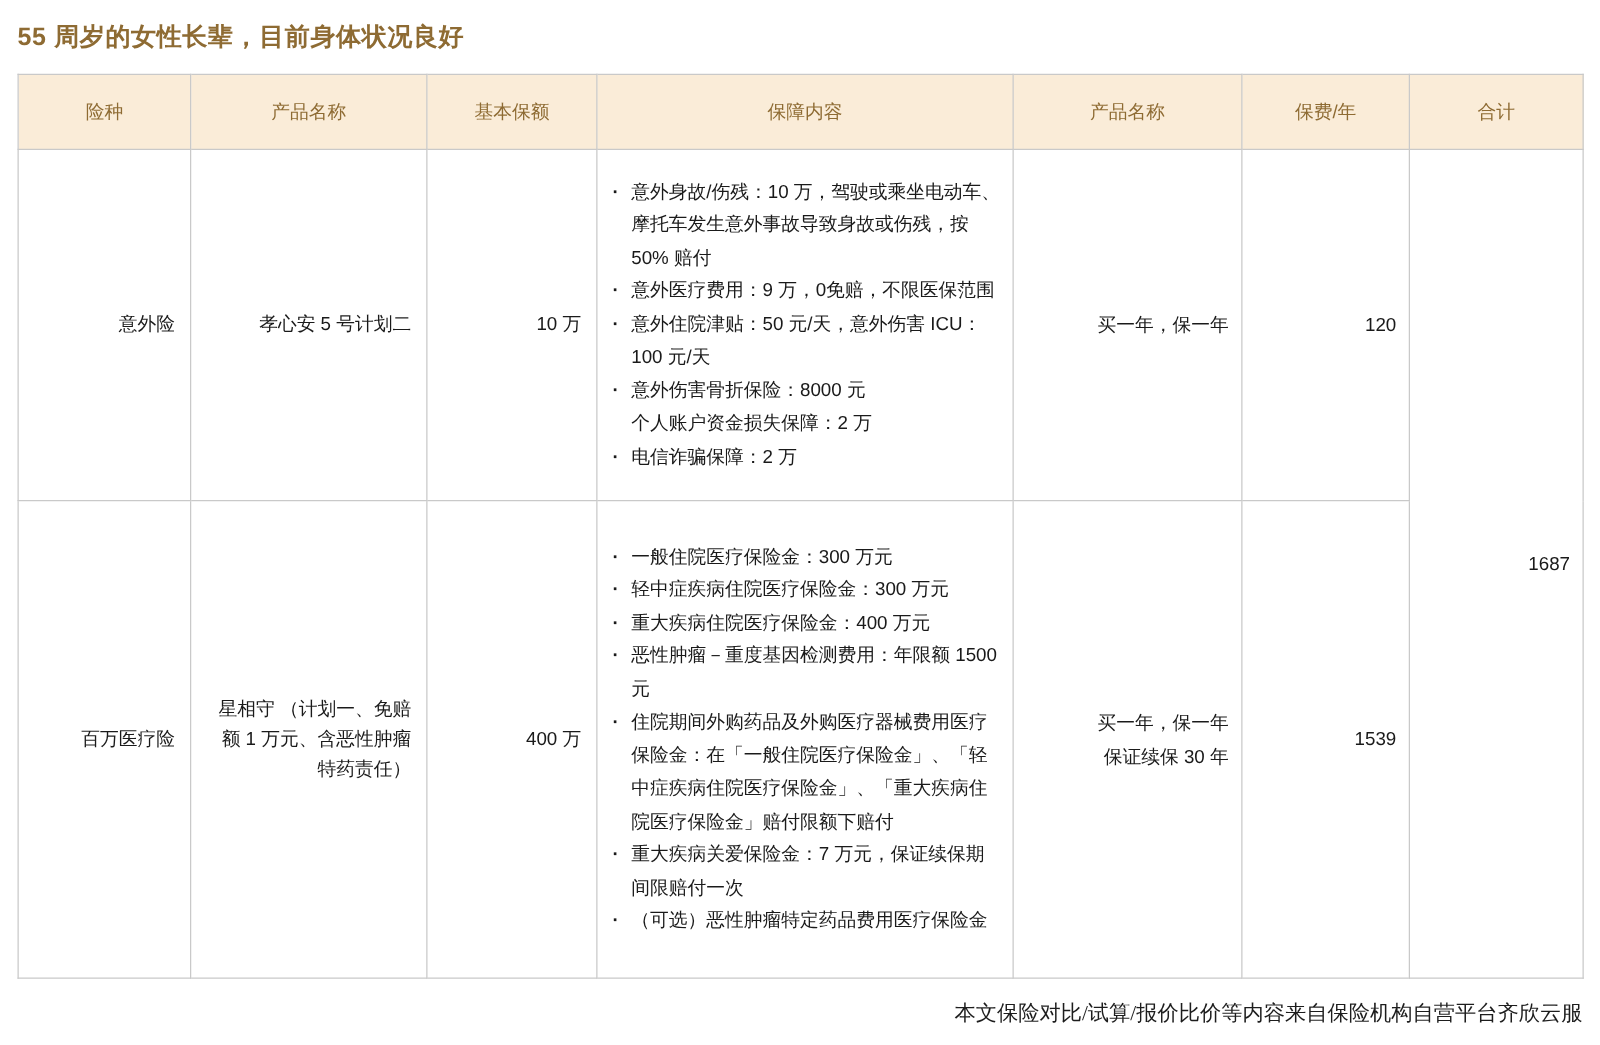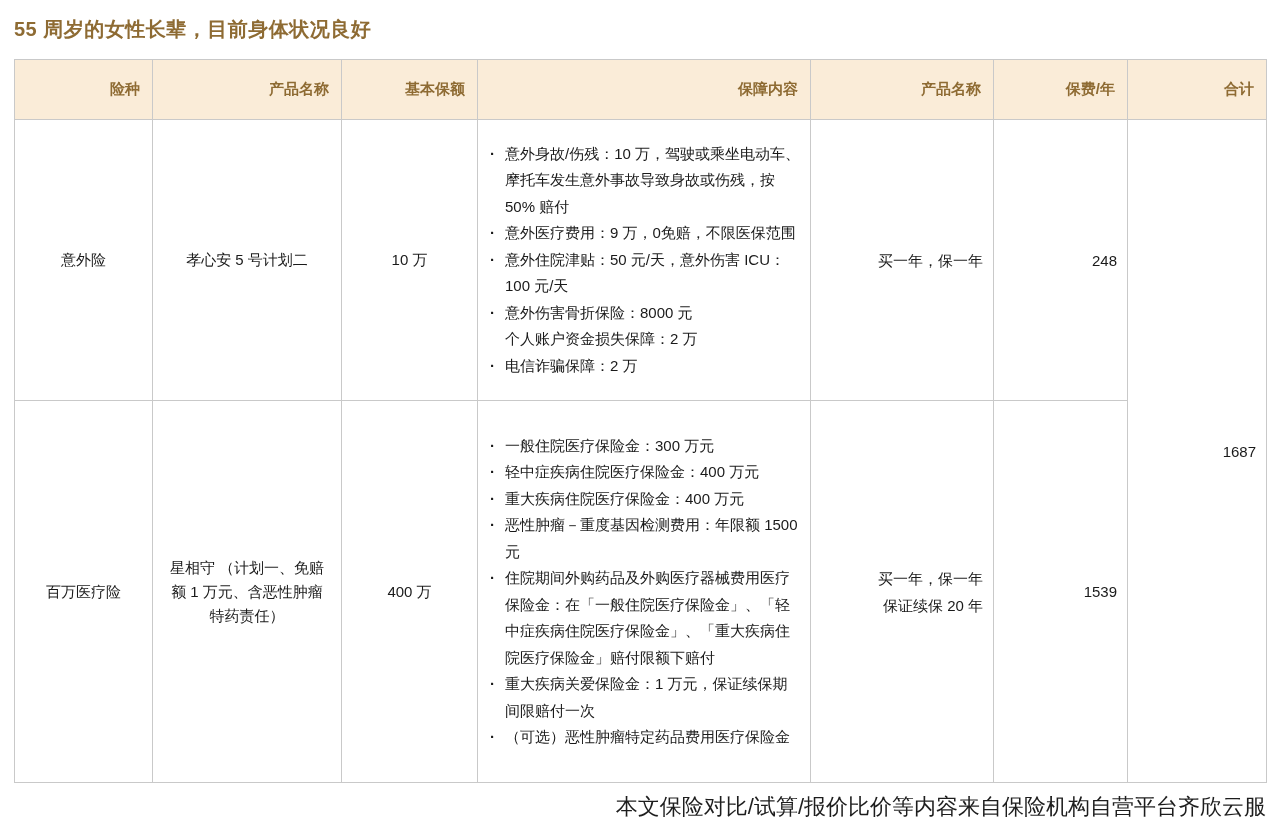--- a/index.html
+++ b/index.html
@@ -32,50 +32,50 @@
   }
   table.compare th, table.compare td{
     border:1px solid var(--border_color);
     vertical-align:middle;
     font-size:15px;
   }
   thead tr{height:60px;}
   thead th{
     background:var(--header_bg);
     color:var(--header_text);
-    font-weight:bold;
-    text-align:right;
+    font-weight:normal;
+    text-align:center;
     padding:0 12px;
     font-size:16px;
   }
   tbody tr.row-accident{height:281px;}
   tbody tr.row-medical{height:382px;}
-  td.cell-left{padding:8px 12px;text-align:center;line-height:24px;}
+  td.cell-left{padding:8px 12px;text-align:right;line-height:24px;}
   td.cell-center{padding:8px 10px;text-align:right;line-height:27px;}
   td.cell-coverage{padding:6px 8px 6px 10px;}
   ul.coverage{list-style:none;}
   ul.coverage li{
     position:relative;
     padding-left:17px;
     line-height:26.5px;
   }
   ul.coverage li::before{
     content:"\00B7";
     position:absolute;
     left:2px;
     top:0;
     font-weight:bold;
   }
   ul.coverage li.no-bullet::before{content:"";}
   .footer-note{
     position:absolute;
     right:14px;
     bottom:14px;
-    font-family:Liberation Sans, sans-serif;
-    font-size:22px;
+    font-family:Liberation Serif, serif;
+    font-size:17px;
     color:#1d1d1d;
     text-align:right;
   }
 </style>
 </head>
 <body>
 
 <div class="wrap">
   <div class="page-title">55 周岁的女性长辈，目前身体状况良好</div>
 
@@ -111,41 +111,41 @@
               <li>意外医疗费用：9 万，0免赔，不限医保范围</li>
               <li>意外住院津贴：50 元/天，意外伤害 ICU：100 元/天</li>
               <li>意外伤害骨折保险：8000 元</li>
               <li class="no-bullet">个人账户资金损失保障：2 万</li>
               <li>电信诈骗保障：2 万</li>
             </ul>
         </td>
         <td class="cell-center">
             <div>买一年，保一年</div>
           </td>
-        <td class="cell-center">248</td>
+        <td class="cell-center">120</td>
         <td class="cell-center" rowspan="2">1687</td>
       </tr>
       <tr class="row-medical">
         <td class="cell-left">百万医疗险</td>
         <td class="cell-left">星相守 （计划一、免赔额 1 万元、含恶性肿瘤特药责任）</td>
         <td class="cell-left">400 万</td>
         <td class="cell-coverage">
           <ul class="coverage">
               <li>一般住院医疗保险金：300 万元</li>
-              <li>轻中症疾病住院医疗保险金：400 万元</li>
+              <li>轻中症疾病住院医疗保险金：300 万元</li>
               <li>重大疾病住院医疗保险金：400 万元</li>
               <li>恶性肿瘤－重度基因检测费用：年限额 1500 元</li>
               <li>住院期间外购药品及外购医疗器械费用医疗保险金：在「一般住院医疗保险金」、「轻中症疾病住院医疗保险金」、「重大疾病住院医疗保险金」赔付限额下赔付</li>
-              <li>重大疾病关爱保险金：1 万元，保证续保期间限赔付一次</li>
+              <li>重大疾病关爱保险金：7 万元，保证续保期间限赔付一次</li>
               <li>（可选）恶性肿瘤特定药品费用医疗保险金</li>
             </ul>
         </td>
         <td class="cell-center">
             <div>买一年，保一年</div>
-            <div>保证续保 20 年</div>
+            <div>保证续保 30 年</div>
           </td>
         <td class="cell-center">1539</td>
       </tr>
     </tbody>
   </table>
 </div>
 
 <div class="footer-note">本文保险对比/试算/报价比价等内容来自保险机构自营平台齐欣云服</div>
 
 </body></html>

